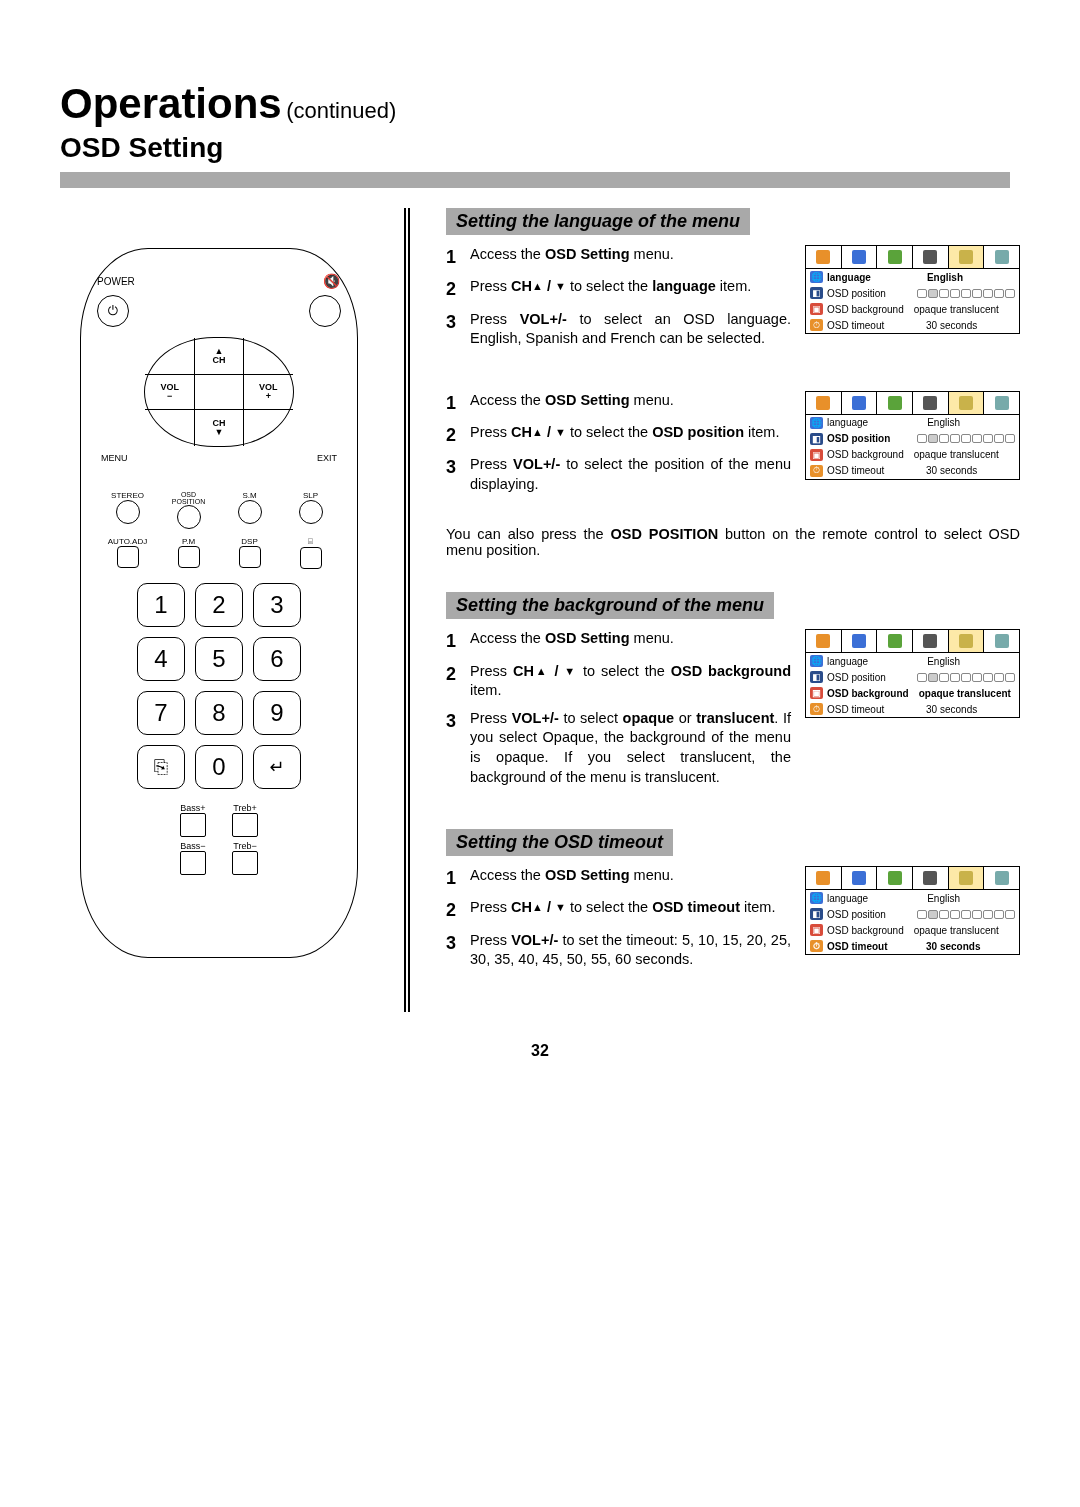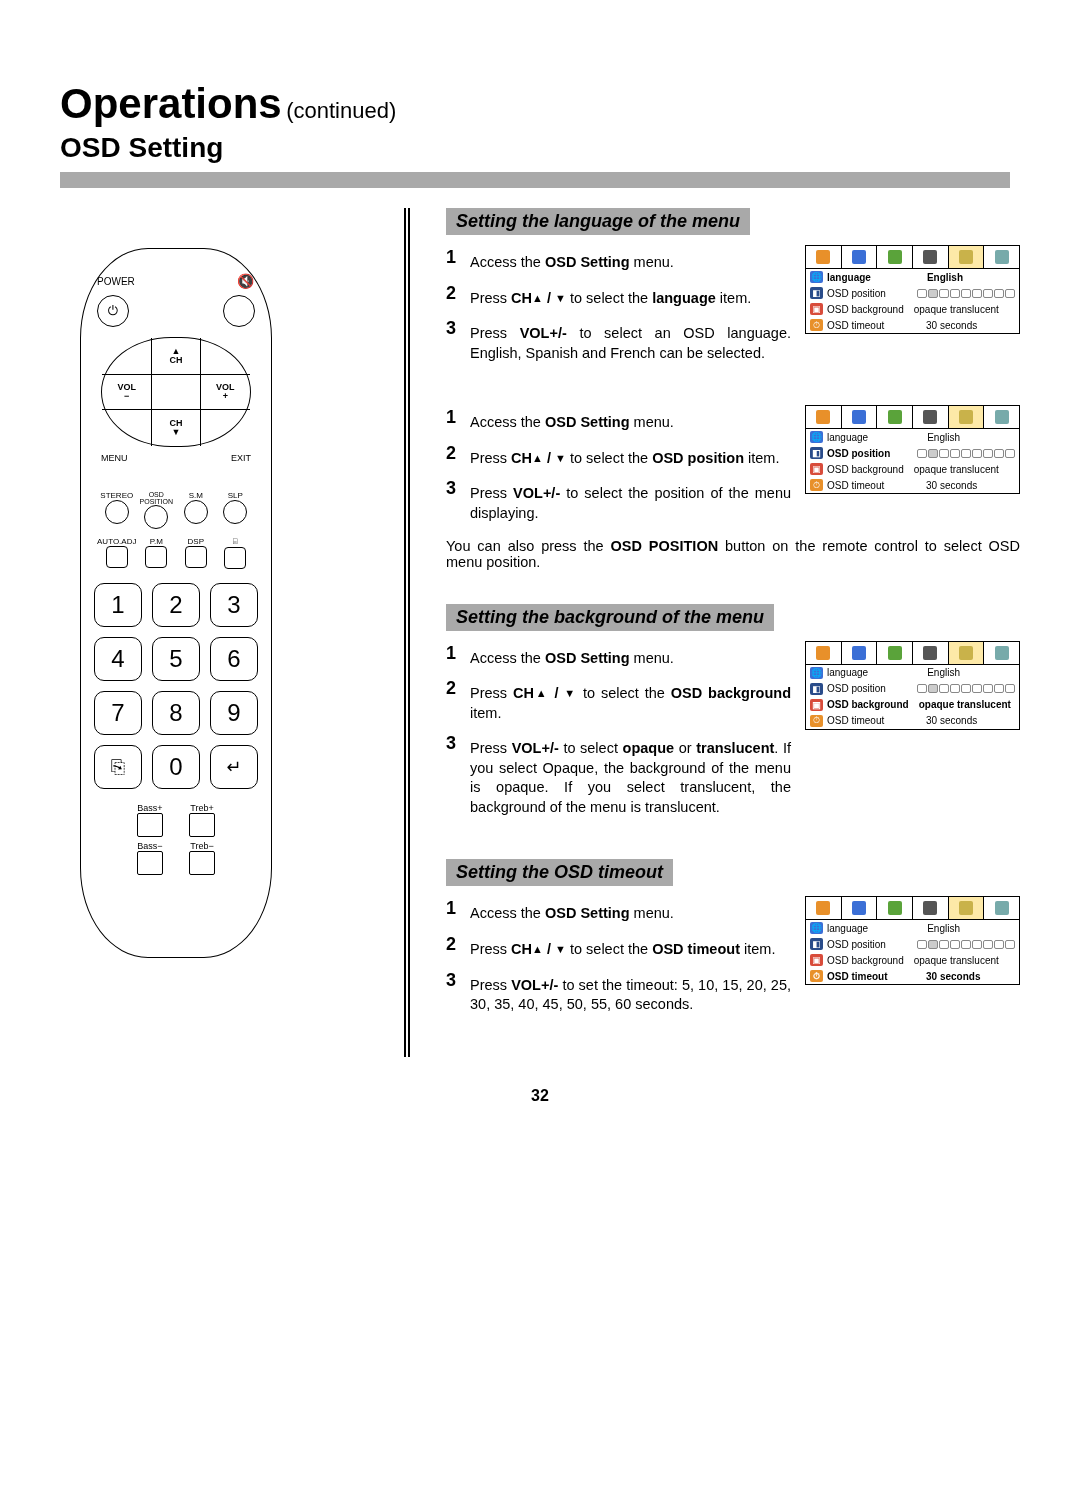--- a/index.html
+++ b/index.html
@@ -38,21 +38,21 @@
     display: flex;
     gap: 20px;
     position: relative;
   }
   
   .remote-col {
     width: 290px;
     flex-shrink: 0;
   }
   .remote {
-    width: 192px;
+    width: 278px;
     margin: 40px 0 0 20px;
     border: 1px solid #000;
     border-radius: 68px / 90px;
     padding: 24px 16px 80px 16px;
     position: relative;
   }
   .remote .toprow {
     display: flex;
     justify-content: space-between;
     align-items: center;
@@ -160,22 +160,22 @@
     margin-bottom: 10px;
   }
   .sec-body {
     display: flex;
     gap: 14px;
     align-items: flex-start;
   }
   .steps { flex: 1; font-size: 14.5px; line-height: 1.35; }
   .step { display: flex; gap: 8px; margin-bottom: 8px; }
   .step .n { font-size: 18px; font-weight: bold; width: 16px; flex-shrink: 0; }
-  .step .t { flex: 1; text-align: justify; margin-top: 8px; }
-  .note { font-size: 14.5px; margin-top: 6px; text-align: justify; }
+  .step .t { flex: 1; text-align: justify; }
+  .note { font-size: 14.5px; margin-top: 24px; text-align: justify; }
   
   .osd {
     width: 215px;
     border: 1px solid #000;
     flex-shrink: 0;
     font-size: 10px;
   }
   .osd .tabs {
     display: flex;
     border-bottom: 1px solid #000;

